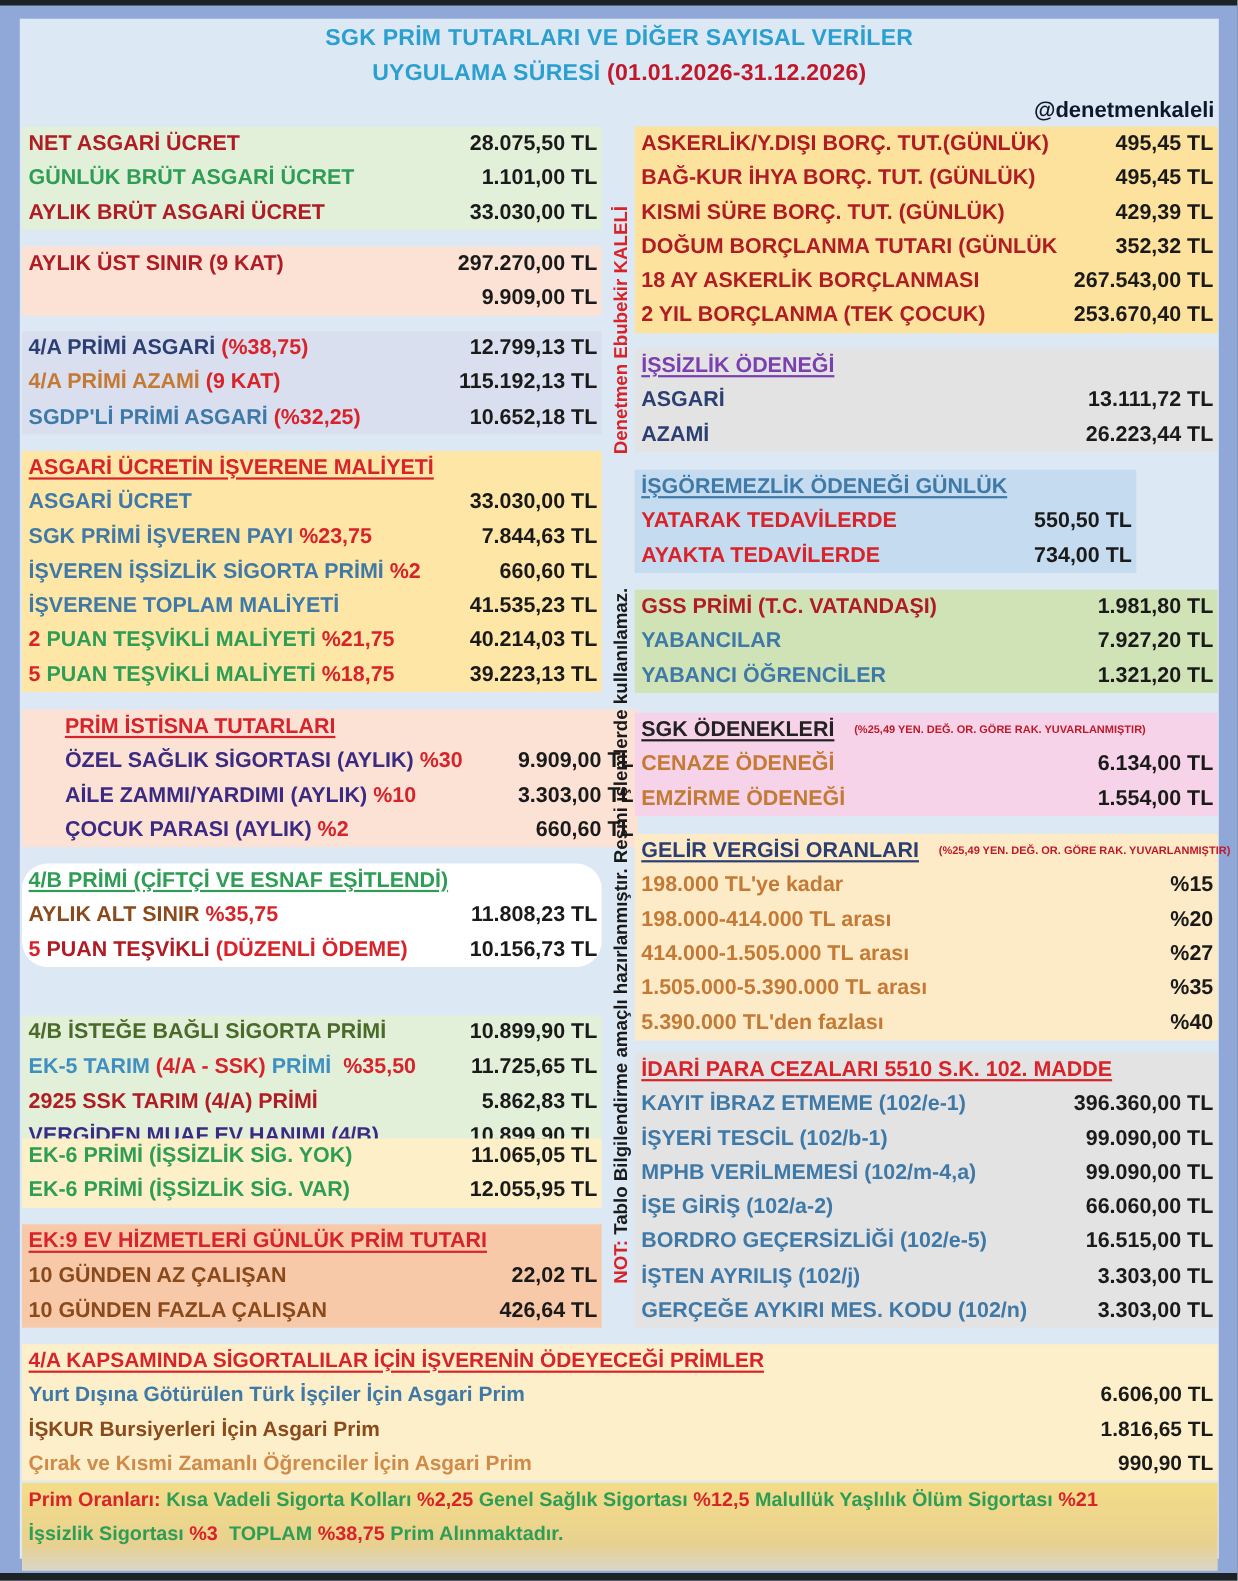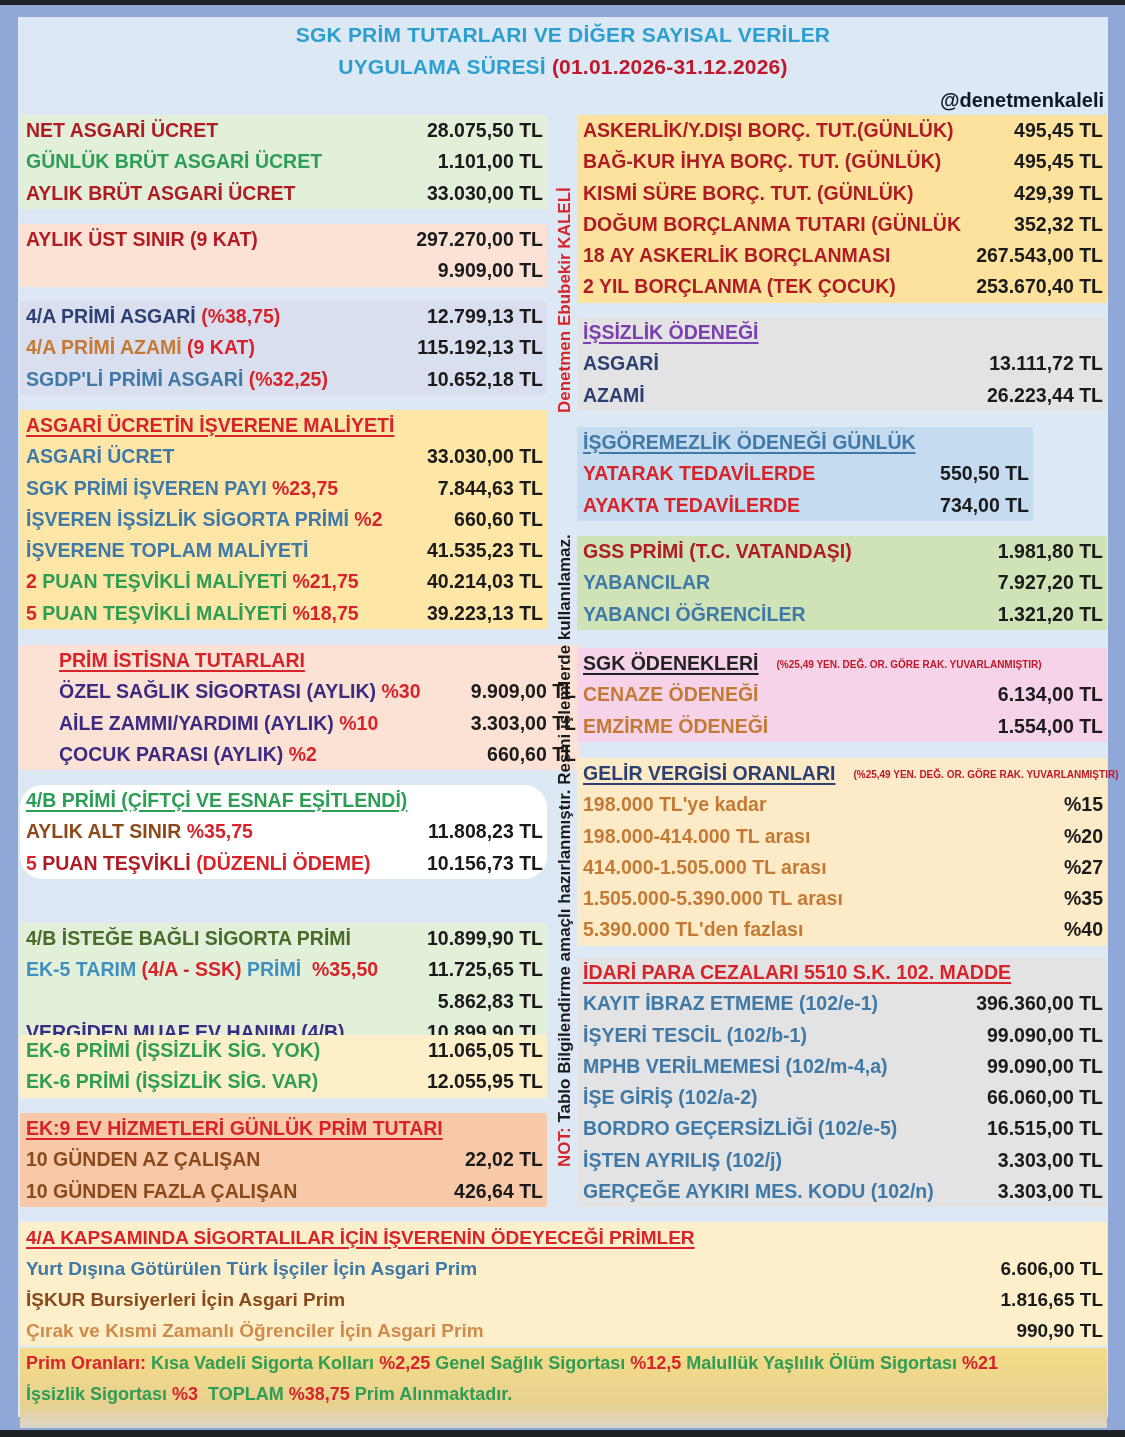--- a/index.html
+++ b/index.html
@@ -138,20 +138,21 @@
   <div class="block" style="left:2px;top:878px;width:527px;background:#e2efd9;margin-top:28px;">
     <div class="row">
           <span class="lbl c-darkgreen">4/B İSTEĞE BAĞLI SİGORTA PRİMİ</span>
           <span class="val">10.899,90 TL</span>
         </div>
     <div class="row">
           <span class="lbl"><span class="c-lightblue">EK-5 TARIM </span><span class="c-bright">(4/A - SSK)</span><span class="c-lightblue" style="white-space:pre;"> PRİMİ  </span><span class="c-bright">%35,50</span></span>
           <span class="val">11.725,65 TL</span>
         </div>
     <div class="row">
+          <span class="lbl c-red">2925 SSK TARIM (4/A) PRİMİ</span>
           <span class="val">5.862,83 TL</span>
         </div>
     <div class="row">
           <span class="lbl c-purple">VERGİDEN MUAF EV HANIMI (4/B)</span>
           <span class="val">10.899,90 TL</span>
         </div>
   </div>
 
   <div class="block" style="left:2px;top:1018px;width:527px;background:#fdf0c8;">
     <div class="row">

